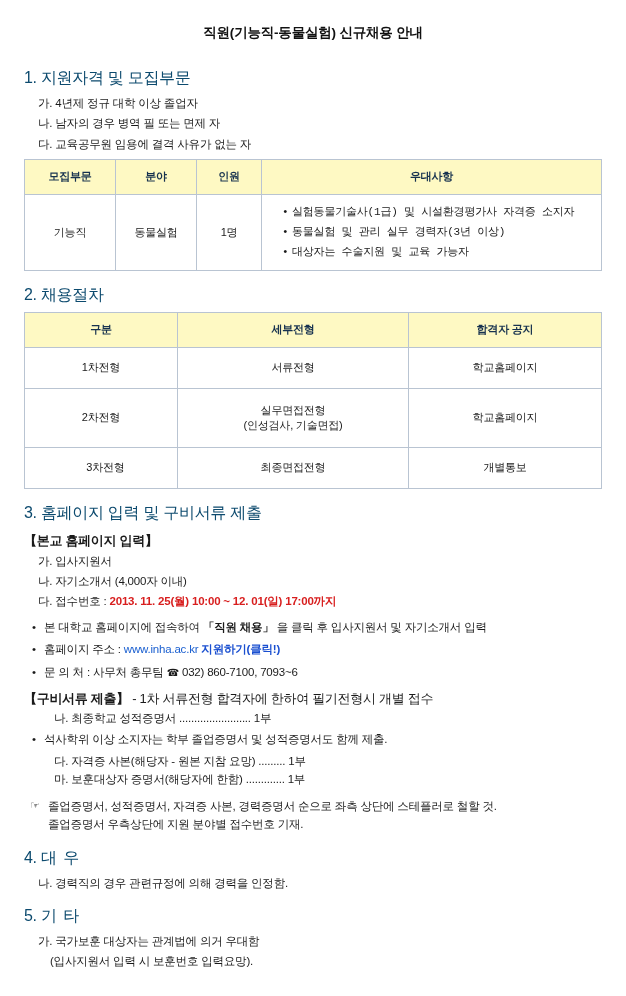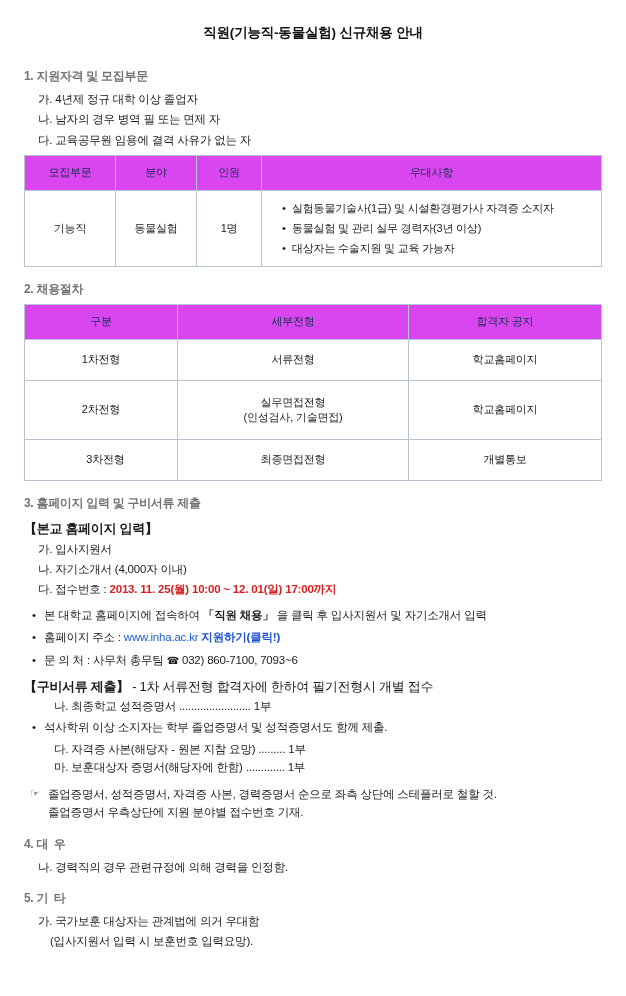--- a/index.html
+++ b/index.html
@@ -26,23 +26,23 @@
     font-size: 13.5px;
     font-weight: bold;
     color: #111111;
     margin: 6px 0 26px 0;
     letter-spacing: -0.2px;
   }
   .section {
     margin-bottom: 6px;
   }
   .section-heading {
-    font-size: 12px;
-    font-weight: bold;
-    color: #737373;
+    font-size: 16px;
+    font-weight: normal;
+    color: #0c4a6e;
     margin: 14px 0 6px 0;
     letter-spacing: -0.3px;
   }
   .sub-line {
     font-size: 11.5px;
     margin: 3px 0 3px 14px;
     line-height: 1.5;
     letter-spacing: -0.2px;
   }
   .bracket-heading {
@@ -61,28 +61,29 @@
     font-size: 11px;
   }
   table.tbl th, table.tbl td {
     border: 1px solid #b9c4d2;
     padding: 6px 6px;
     text-align: center;
     vertical-align: middle;
     letter-spacing: -0.2px;
   }
   table.tbl th {
-    background: #d946ef;
-    font-weight: normal;
+    background: #fef9c3;
+    font-weight: bold;
     color: #17324f;
     height: 22px;
   }
   td.left-cell {
     text-align: left;
     padding-left: 14px;
+    font-family: Liberation Mono, monospace;
   }
   ul.bullets {
     margin: 0;
     padding: 0 0 0 14px;
     list-style: none;
   }
   ul.bullets li {
     position: relative;
     padding-left: 10px;
     margin: 3px 0;

